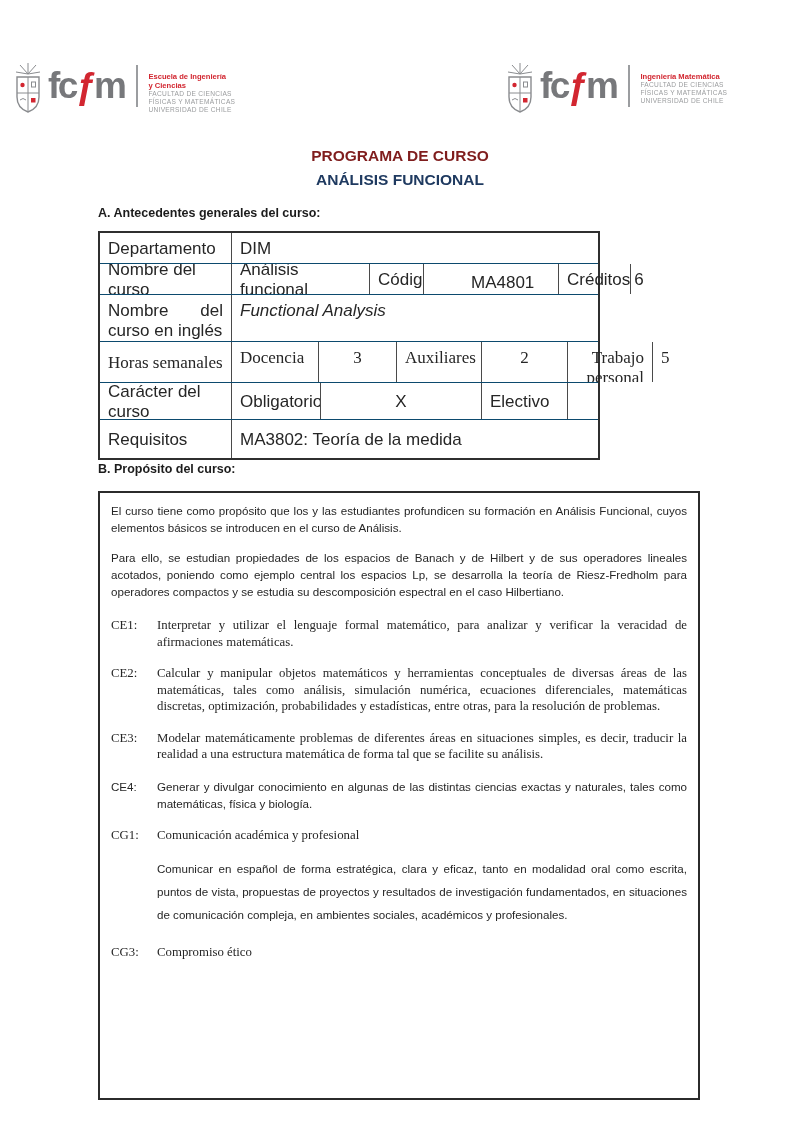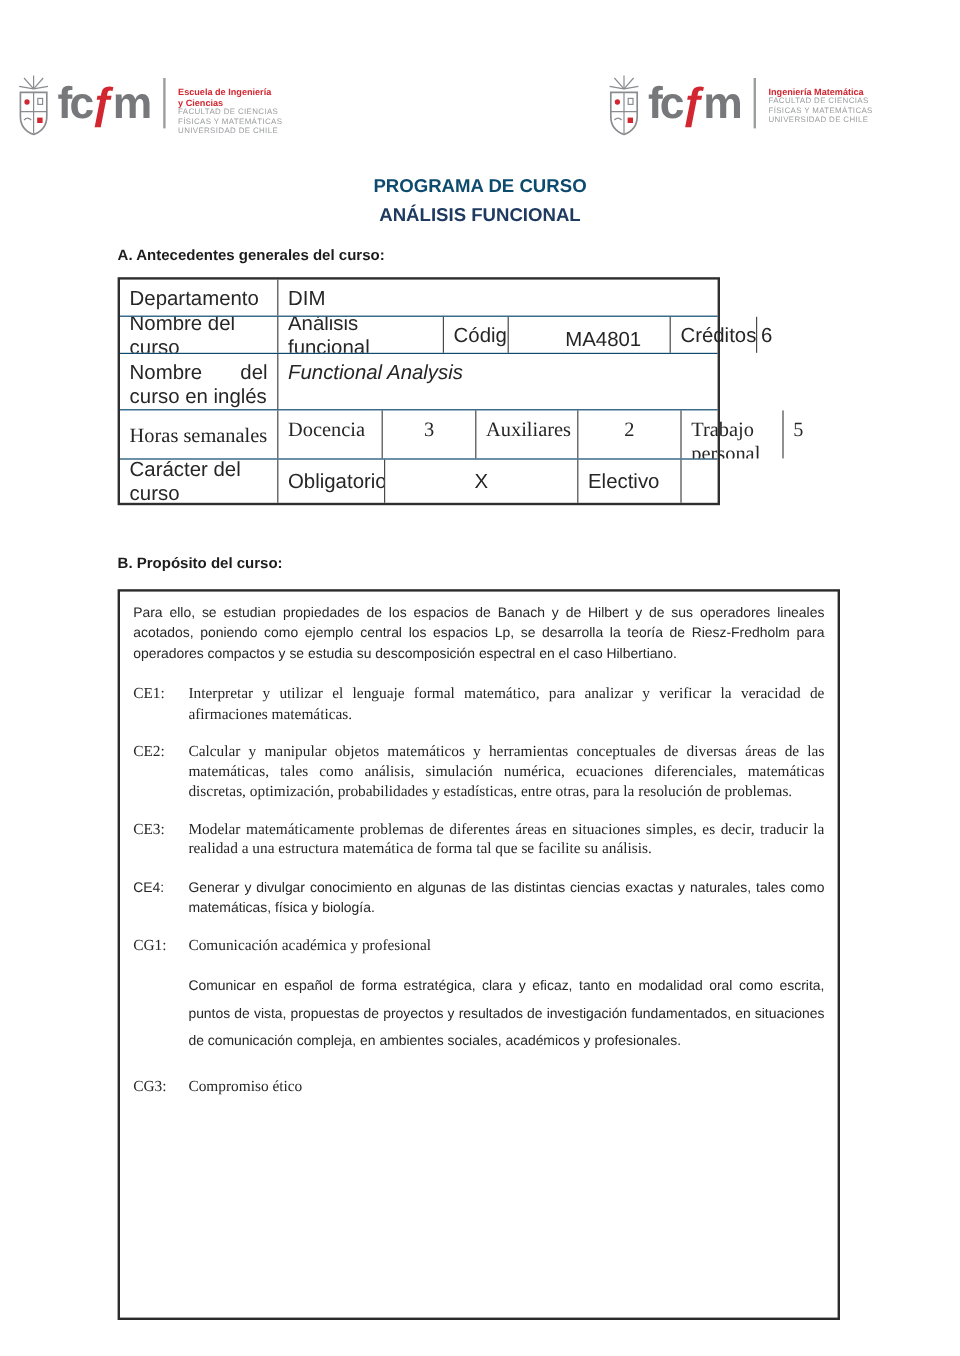--- a/index.html
+++ b/index.html
@@ -17,21 +17,21 @@
     font-family:"Liberation Sans",sans-serif;font-weight:bold;font-size:37px;
     letter-spacing:-2.5px;color:#77787b;line-height:48px;white-space:nowrap;
   }
   .wordmark .wm-red{color:#d22630;}
   .logo-divider{width:2px;height:42px;background:#9b9da0;margin:3px 4px 0 6px;}
   .logo-textblock{padding-top:10px;}
   .logo-red-line{color:#d22630;font-size:7.6px;font-weight:bold;line-height:9px;white-space:nowrap;}
   .logo-gray-line{color:#9a9c9e;font-size:6.6px;line-height:7.8px;letter-spacing:.3px;white-space:nowrap;}
   
   .doc-title1{position:absolute;top:147px;left:0;right:0;text-align:center;
-    font-size:15.5px;font-weight:bold;color:#0c4a6e;}
+    font-size:15.5px;font-weight:bold;color:#7f1d1d;}
   .doc-title2{position:absolute;top:171px;left:0;right:0;text-align:center;
     font-size:15.5px;font-weight:bold;color:#1f3a60;}
   .section-heading{position:absolute;left:98px;font-size:12.5px;font-weight:bold;color:#1c1c1c;}
   .heading-a{top:206px;}
   .heading-b{top:462px;}
   
   .gen-table{
     position:absolute;left:98px;top:231px;width:502px;
     border:2px solid #2f2f2f;box-sizing:border-box;font-size:17px;
   }
@@ -44,21 +44,21 @@
   .cell:last-child{border-right:none;}
   .vcenter{display:flex;align-items:center;}
   .center{text-align:center;}
   .italic{font-style:italic;}
   .w132{width:132px;flex:0 0 132px;}
   .w470{width:466px;flex:1;}
   .r1{height:30px;} .r2{height:30px;} .r3{height:46px;} .r4{height:40px;font-family:Liberation Serif, serif;} .r5{height:36px;} .r6{height:38px;}
   .c138{width:138px;flex:0 0 138px;} .c54{width:54px;flex:0 0 54px;} .c96{width:96px;flex:0 0 96px;}
   .c72{width:72px;flex:0 0 72px;} .c110{flex:1;}
   .c87{width:87px;flex:0 0 87px;} .c78{width:78px;flex:0 0 78px;} .c85{width:85px;flex:0 0 85px;}
-  .c86{width:86px;flex:0 0 86px;} .c85b{width:85px;flex:0 0 85px;} .c49{flex:1;}
+  .c86{width:86px;flex:0 0 86px;} .c85b{width:85px;flex:0 0 85px;text-align:right;} .c49{flex:1;}
   .c89{width:89px;flex:0 0 89px;} .c161{width:161px;flex:0 0 161px;} .c86b{width:86px;flex:0 0 86px;} .c134{flex:1;}
   
   .purpose-box{
     position:absolute;left:98px;top:491px;width:602px;height:609px;
     border:2px solid #2b2b2b;box-sizing:border-box;
     padding:9px 11px 0 11px;font-size:11.6px;line-height:17px;
   }
   .purpose-box p{margin:0 0 13px 0;text-align:justify;}
   .purpose-box p.p2{margin-bottom:17px;}
   .item{display:flex;margin-bottom:15px;}
@@ -161,25 +161,30 @@
     <div class="cell c85b">Trabajo personal</div>
     <div class="cell c49 center">5</div>
   </div>
   <div class="trow r5">
     <div class="cell w132 vcenter">Carácter del curso</div>
     <div class="cell c89 vcenter">Obligatorio</div>
     <div class="cell c161 center vcenter" style="justify-content:center;">X</div>
     <div class="cell c86b vcenter">Electivo</div>
     <div class="cell c134"></div>
   </div>
+  <div class="trow r6">
+    <div class="cell w132 vcenter">Requisitos</div>
+    <div class="cell w470 vcenter">MA3802: Teoría de la medida</div>
+  </div>
 </div>
 
 <div class="section-heading heading-b">B. Propósito del curso:</div>
 
 <div class="purpose-box">
+  <p>El curso tiene como propósito que los y las estudiantes profundicen su formación en Análisis Funcional, cuyos elementos básicos se introducen en el curso de Análisis.</p>
   <p class="p2">Para ello, se estudian propiedades de los espacios de Banach y de Hilbert y de sus operadores lineales acotados, poniendo como ejemplo central los espacios Lp, se desarrolla la teoría de Riesz-Fredholm para operadores compactos y se estudia su descomposición espectral en el caso Hilbertiano.</p>
 
   <div class="item serif">
     <div class="item-code">CE1:</div>
     <div class="item-text">Interpretar y utilizar el lenguaje formal matemático, para analizar y verificar la veracidad de afirmaciones matemáticas.</div>
   </div>
   <div class="item serif">
     <div class="item-code">CE2:</div>
     <div class="item-text">Calcular y manipular objetos matemáticos y herramientas conceptuales de diversas áreas de las matemáticas, tales como análisis, simulación numérica, ecuaciones diferenciales, matemáticas discretas, optimización, probabilidades y estadísticas, entre otras, para la resolución de problemas.</div>
   </div>

